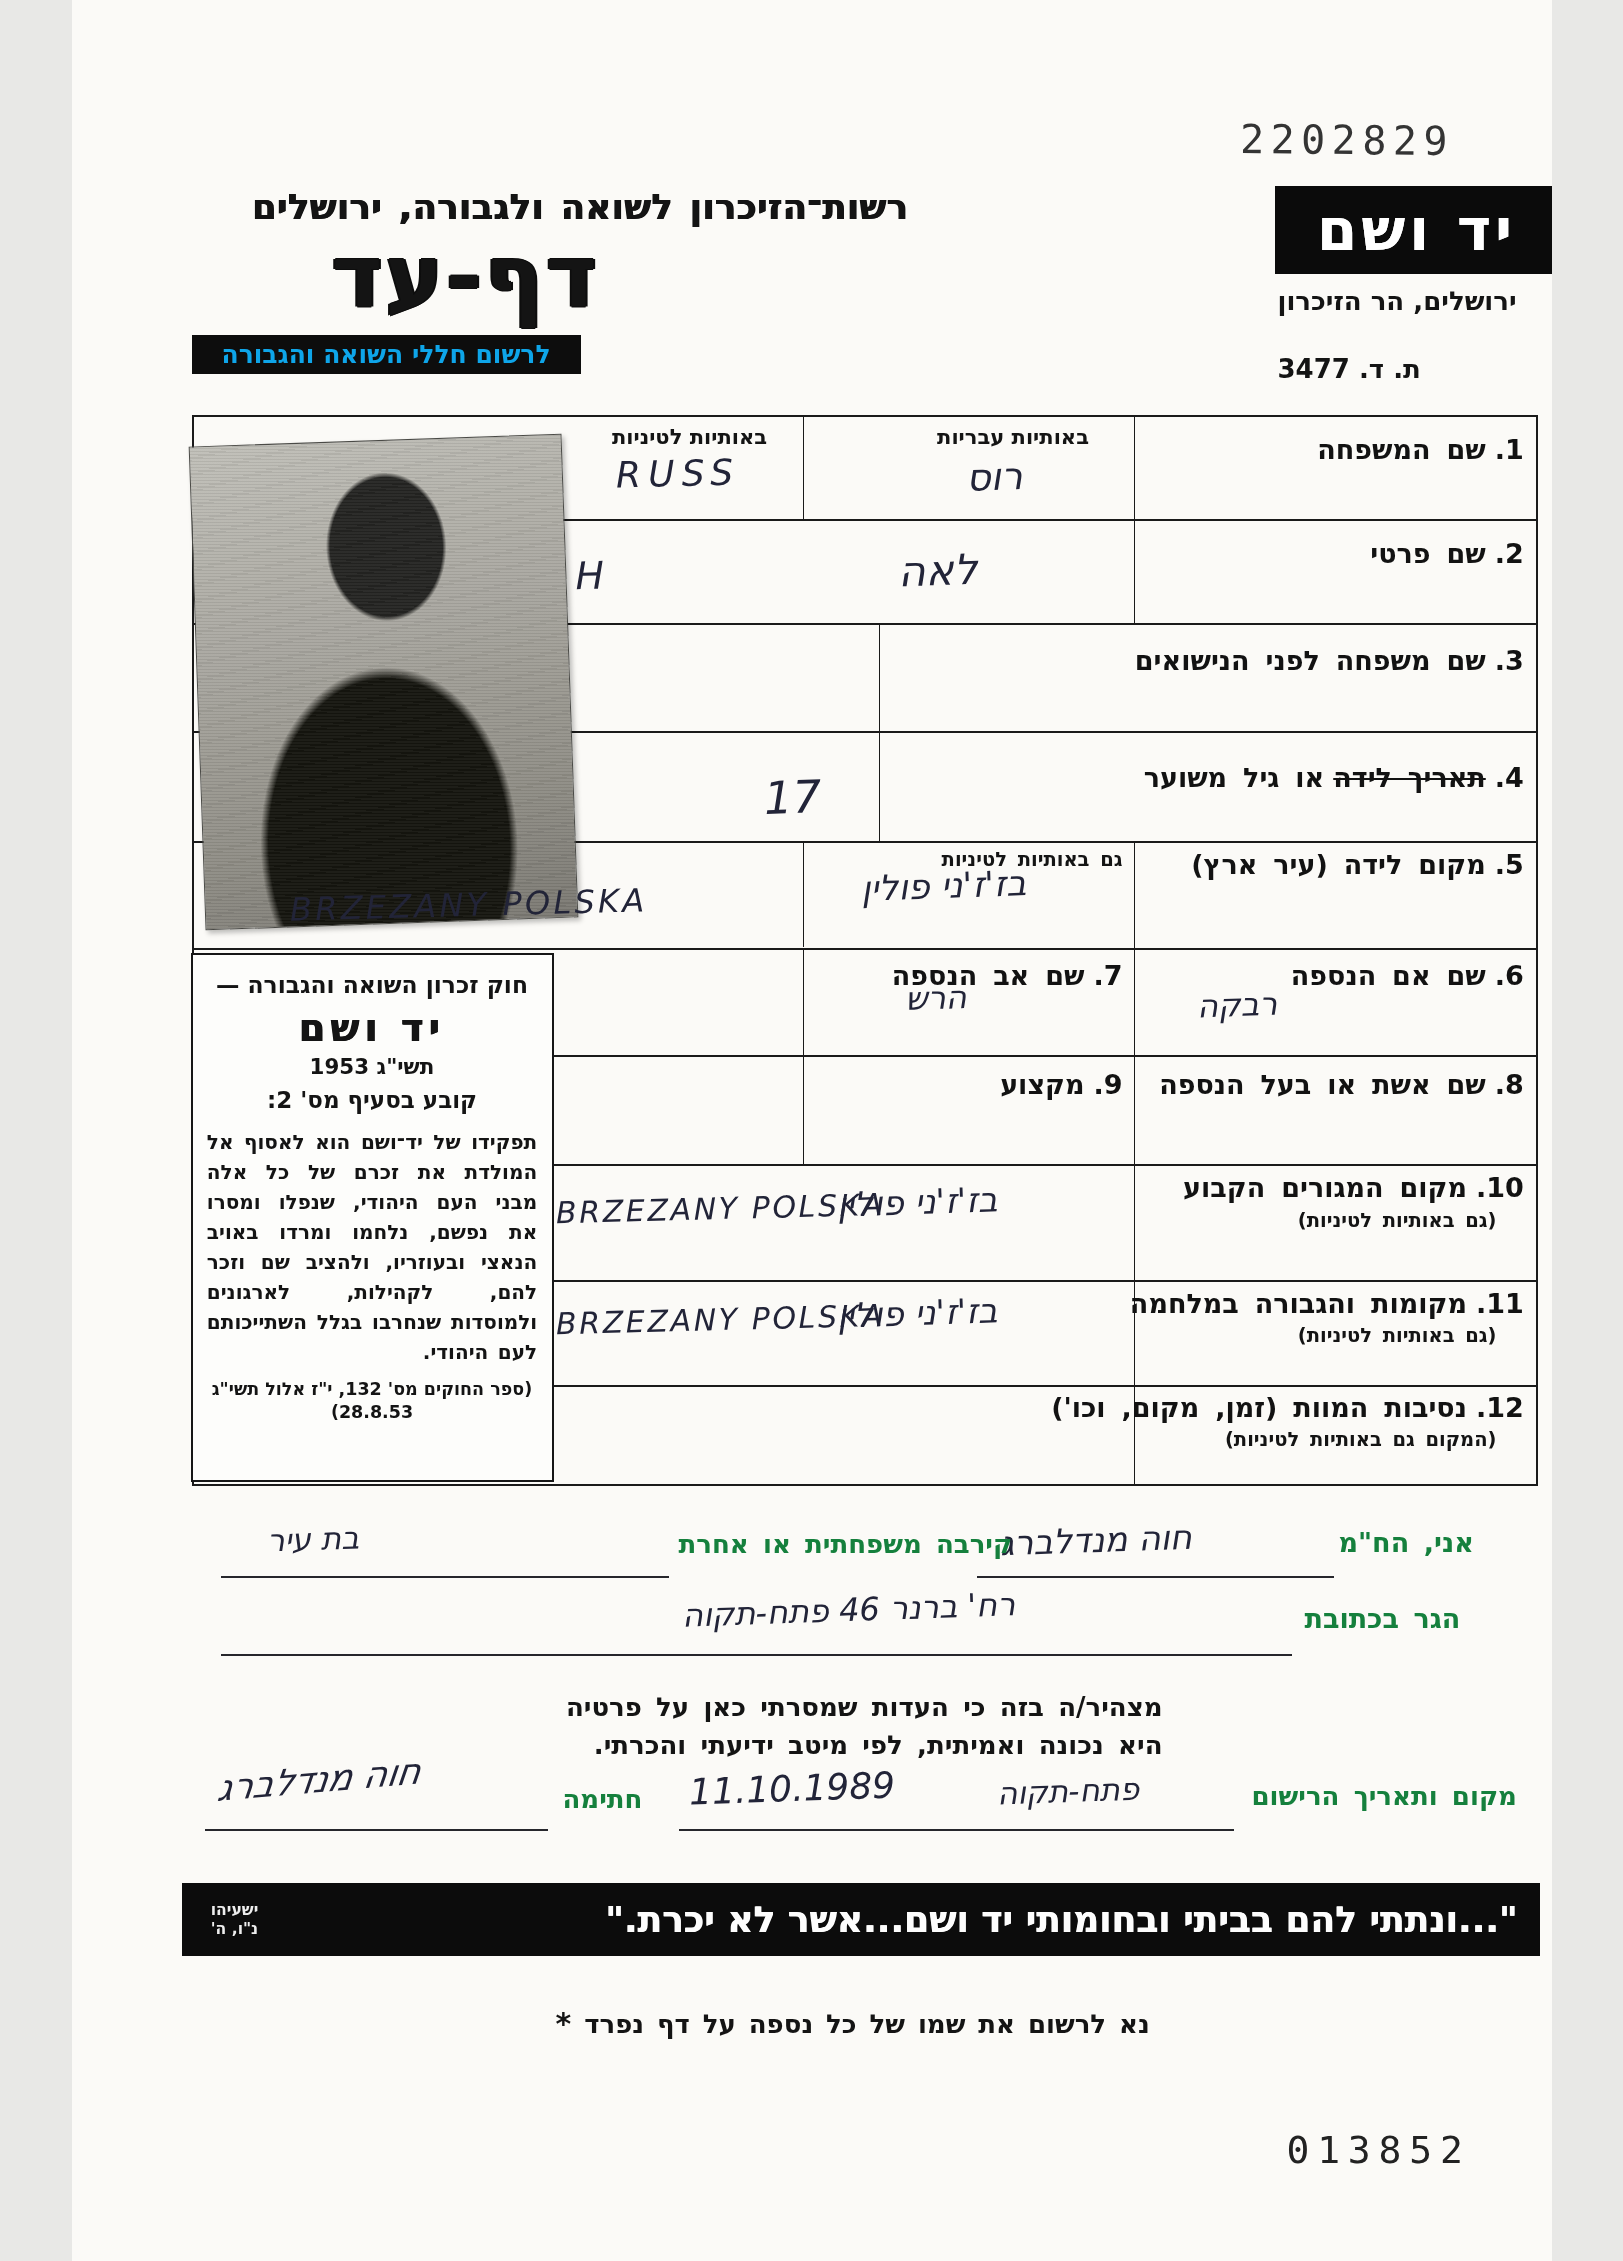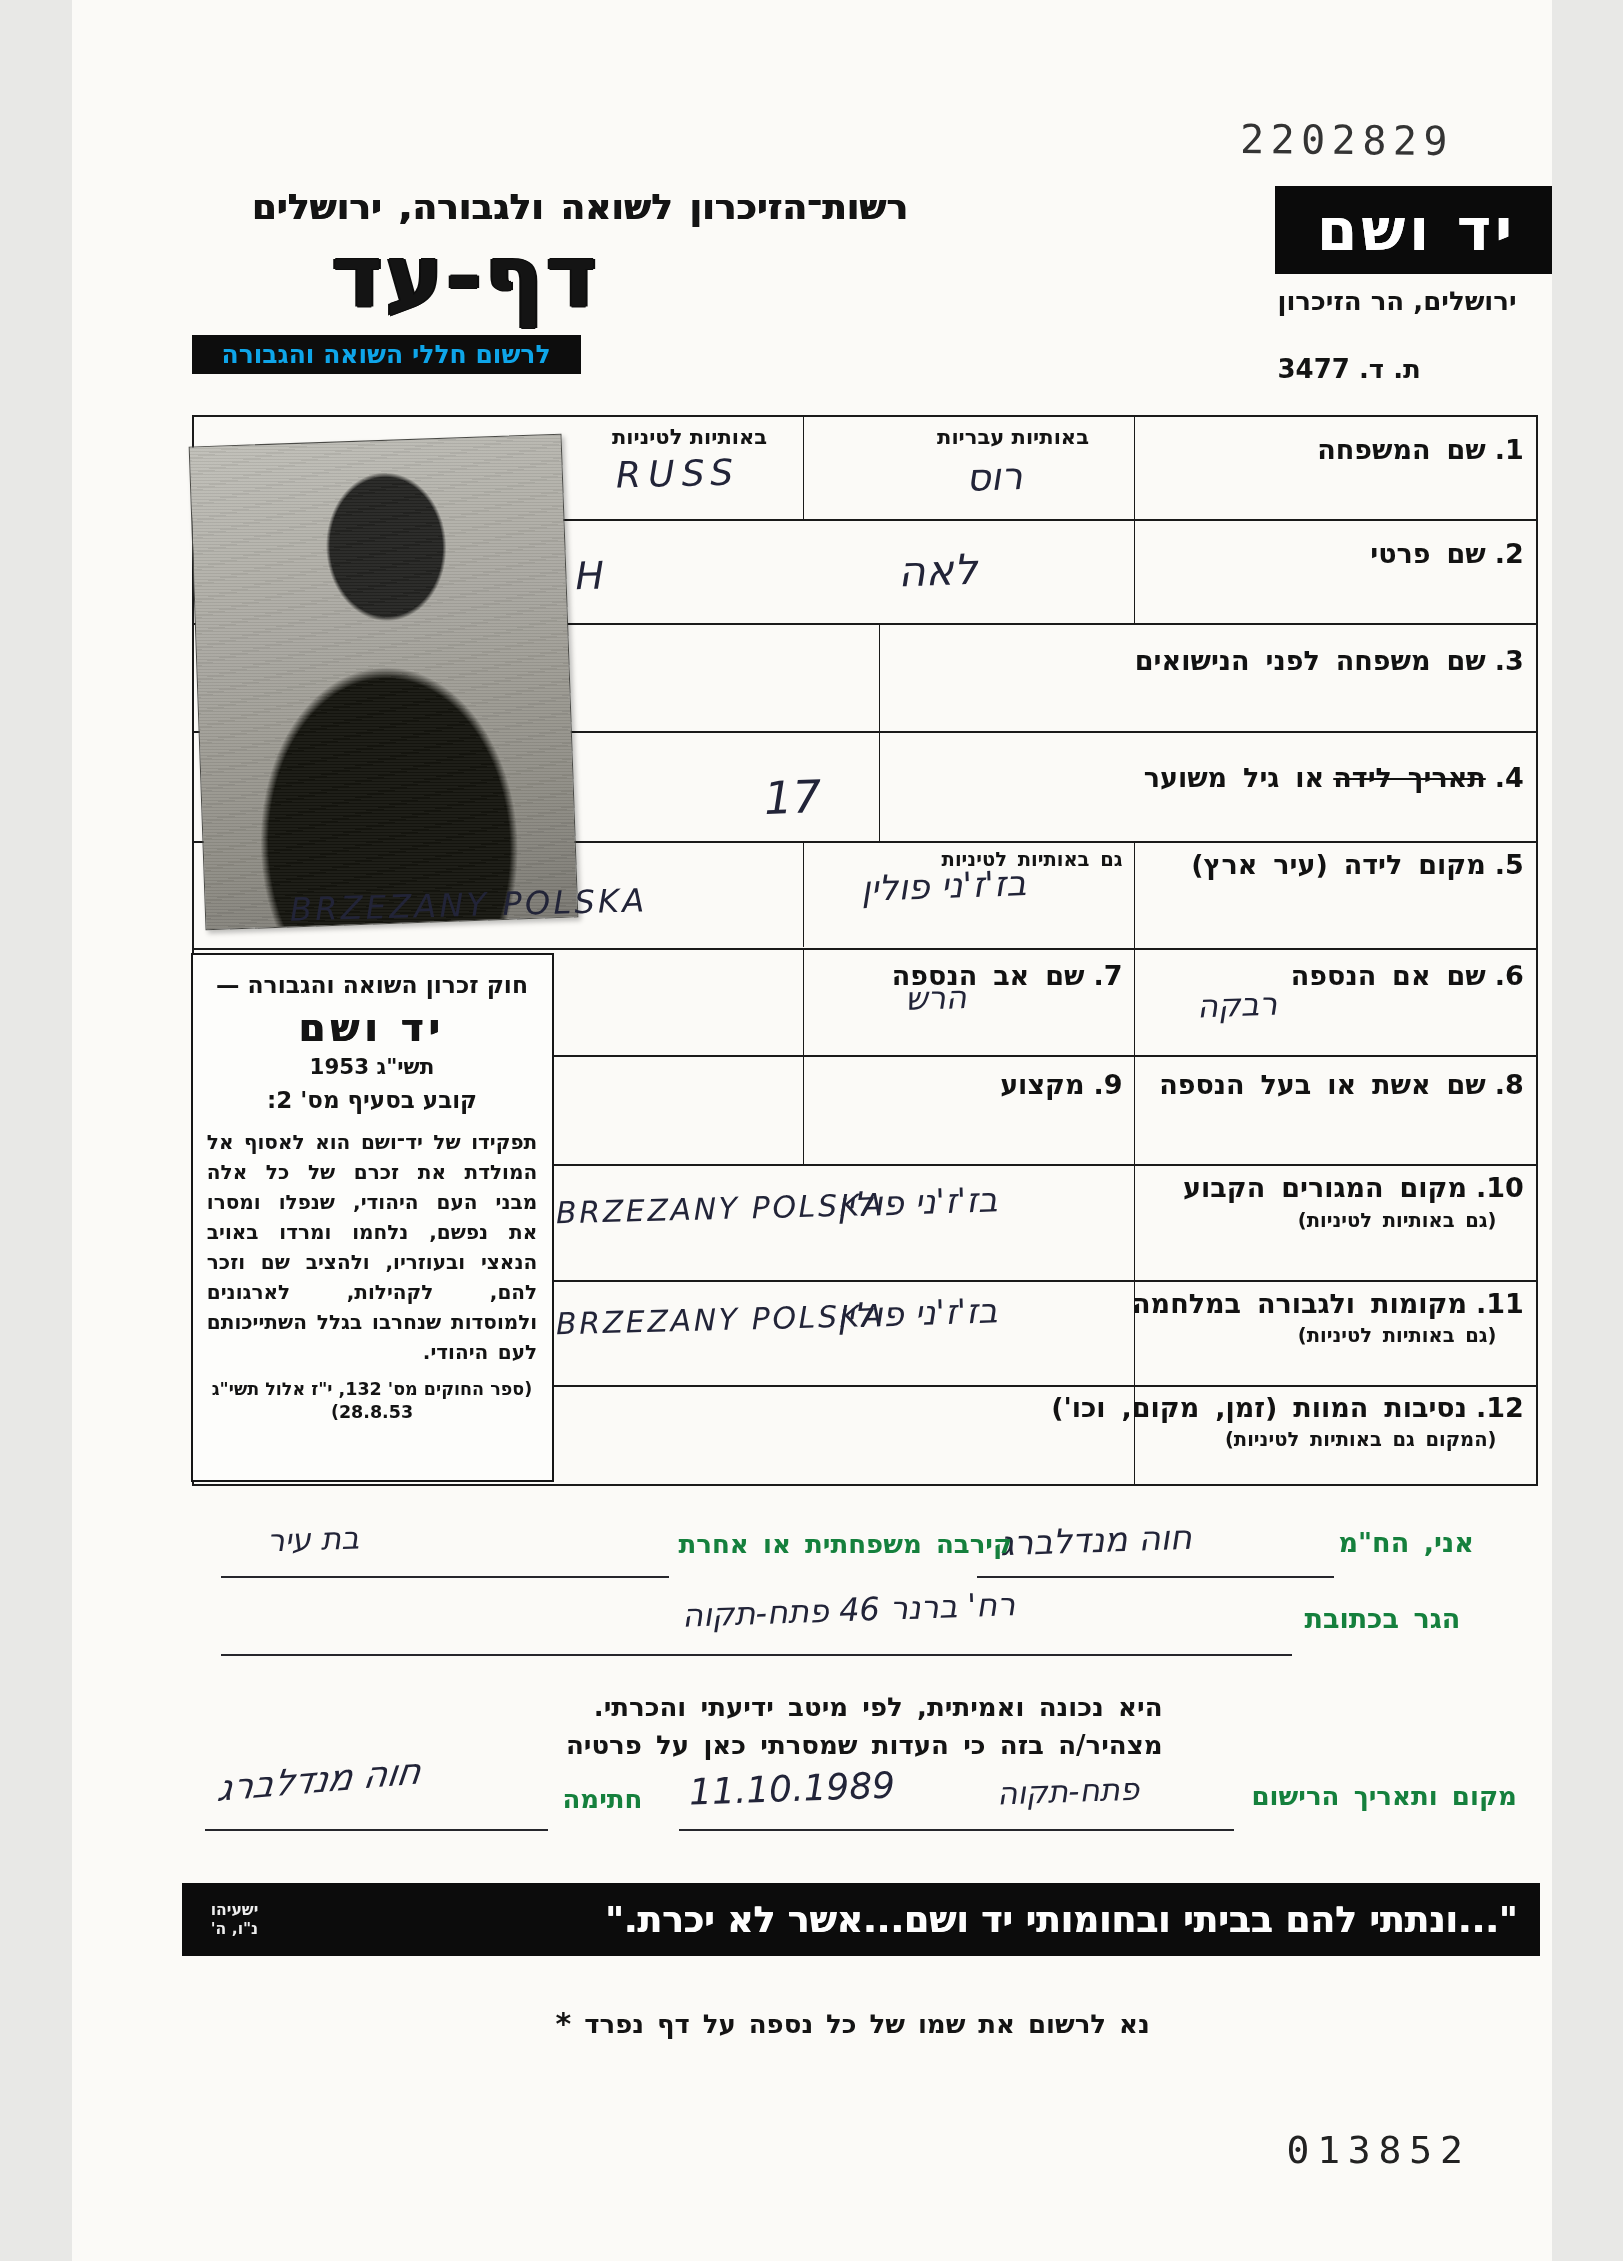--- a/index.html
+++ b/index.html
@@ -236,21 +236,21 @@
     <div class="lbl" style="right:11.7px;top:755px;">
       <span>10.</span>
       <span>מקום המגורים הקבוע</span>
     </div>
     <div class="sub" style="right:39px;top:792px;">(גם באותיות לטיניות)</div>
     <div class="hw" style="left:643px;top:765px;font-size:34px;">בז'ז'ני פולין</div>
     <div class="hwl" style="left:362px;top:774px;font-size:30px;letter-spacing:2.6px;">BRZEZANY POLSKA</div>
 
     <div class="lbl" style="right:11.7px;top:871px;">
       <span>11.</span>
-      <span>מקומות ולגבורה במלחמה</span>
+      <span>מקומות והגבורה במלחמה</span>
     </div>
     <div class="sub" style="right:39px;top:907px;">(גם באותיות לטיניות)</div>
     <div class="hw" style="left:643px;top:876px;font-size:34px;">בז'ז'ני פולין</div>
     <div class="hwl" style="left:362px;top:885px;font-size:30px;letter-spacing:2.6px;">BRZEZANY POLSKA</div>
 
     <div class="lbl" style="right:11.7px;top:975px;">
       <span>12.</span>
       <span>נסיבות המוות (זמן, מקום, וכו')</span>
     </div>
     <div class="sub" style="right:39px;top:1011px;">(המקום גם באותיות לטיניות)</div>
@@ -273,22 +273,22 @@
 
   <div class="dec-lbl" style="left:607px;top:1529px;font-size:26px;">קירבה משפחתית או אחרת</div>
   <div class="fill-line" style="left:149px;top:1576px;width:448px;"></div>
   <div class="hw" style="left:195px;top:1521px;font-size:31px;">בת עיר</div>
 
   <div class="dec-lbl" style="left:1233px;top:1603px;">הגר בכתובת</div>
   <div class="fill-line" style="left:149px;top:1654px;width:1071px;"></div>
   <div class="hw" style="left:610px;top:1591px;font-size:32px;">רח' ברנר 46 פתח-תקוה</div>
 
   <div class="statement" style="left:435px;top:1689px;width:656px;">
+    <span style="display:block;">מצהיר/ה בזה כי העדות שמסרתי כאן על פרטיה</span>
     <span style="display:block;">היא נכונה ואמיתית, לפי מיטב ידיעתי והכרתי.</span>
-    <span style="display:block;">מצהיר/ה בזה כי העדות שמסרתי כאן על פרטיה</span>
   </div>
 
   <div class="dec-lbl" style="left:1180px;top:1781px;font-size:26px;">מקום ותאריך הרישום</div>
   <div class="fill-line" style="left:607px;top:1829px;width:555px;"></div>
   <div class="hw" style="left:925px;top:1773px;font-size:31px;">פתח-תקוה</div>
   <div class="hw" style="left:617px;top:1768px;font-size:36px;direction:ltr;">11.10.1989</div>
 
   <div class="dec-lbl" style="left:491px;top:1784px;font-size:26px;">חתימה</div>
   <div class="fill-line" style="left:133px;top:1829px;width:343px;"></div>
   <div class="sig" style="left:146px;top:1759px;font-size:36px;">חוה מנדלברג</div>

